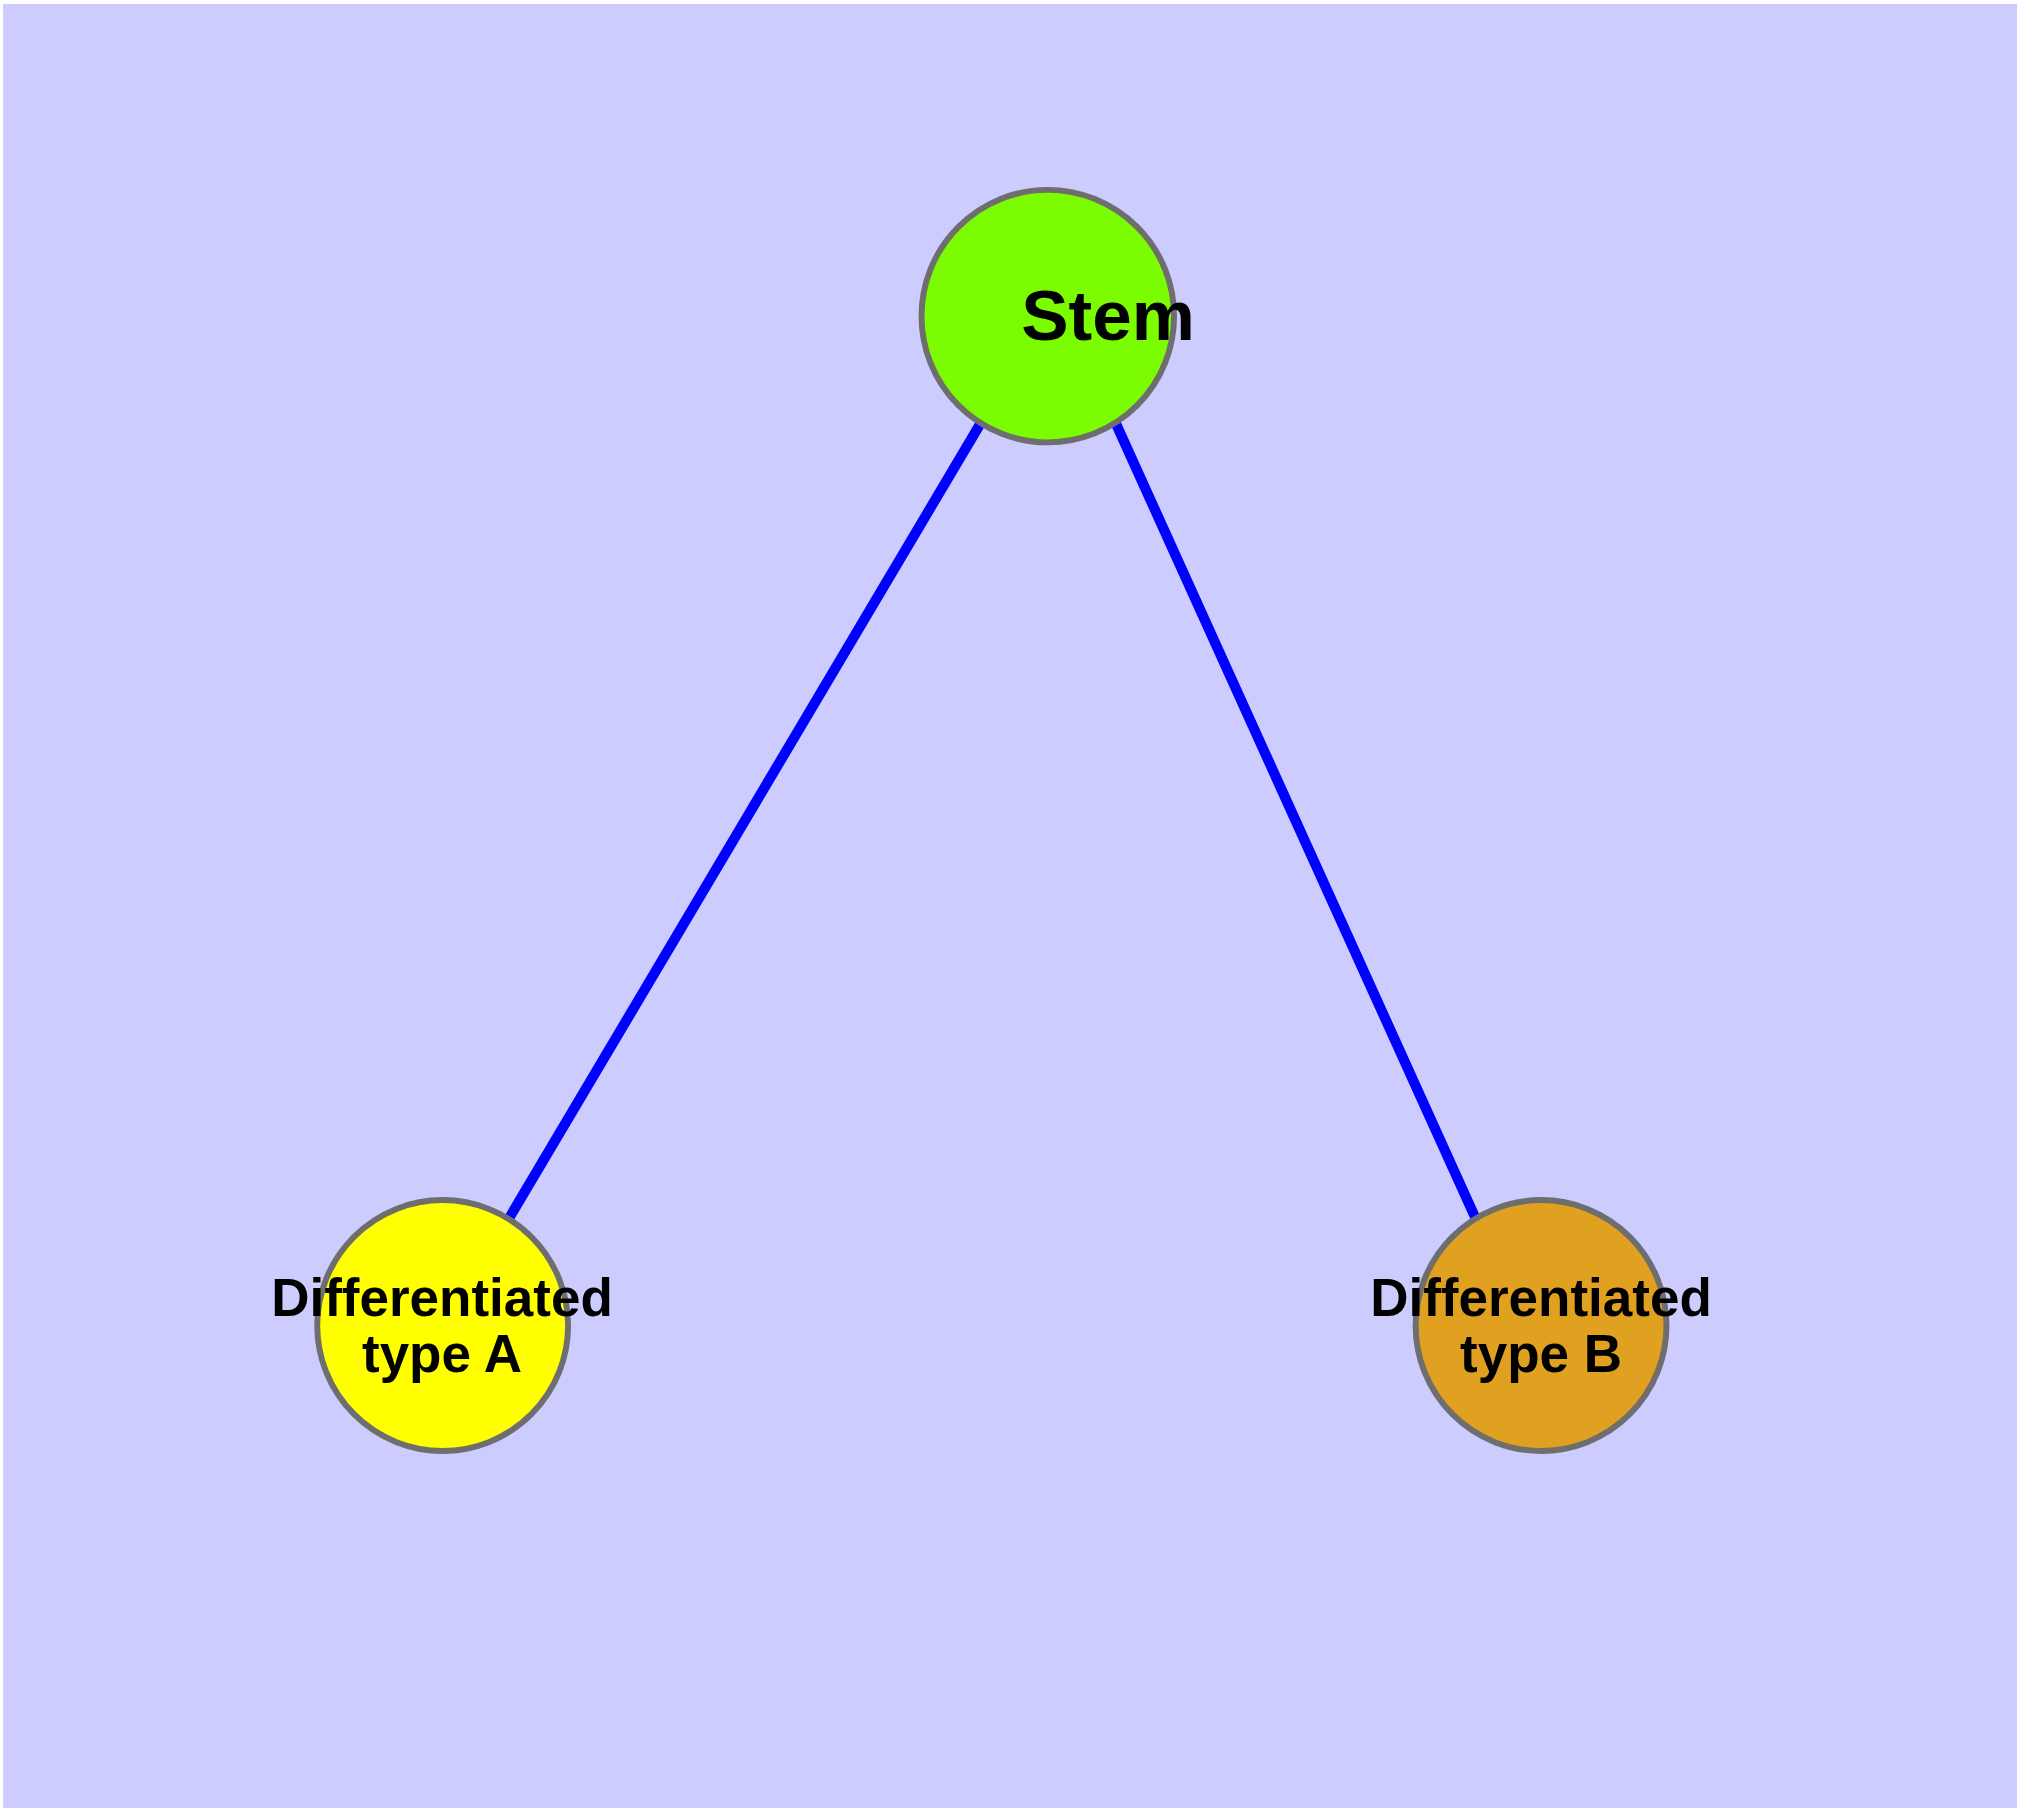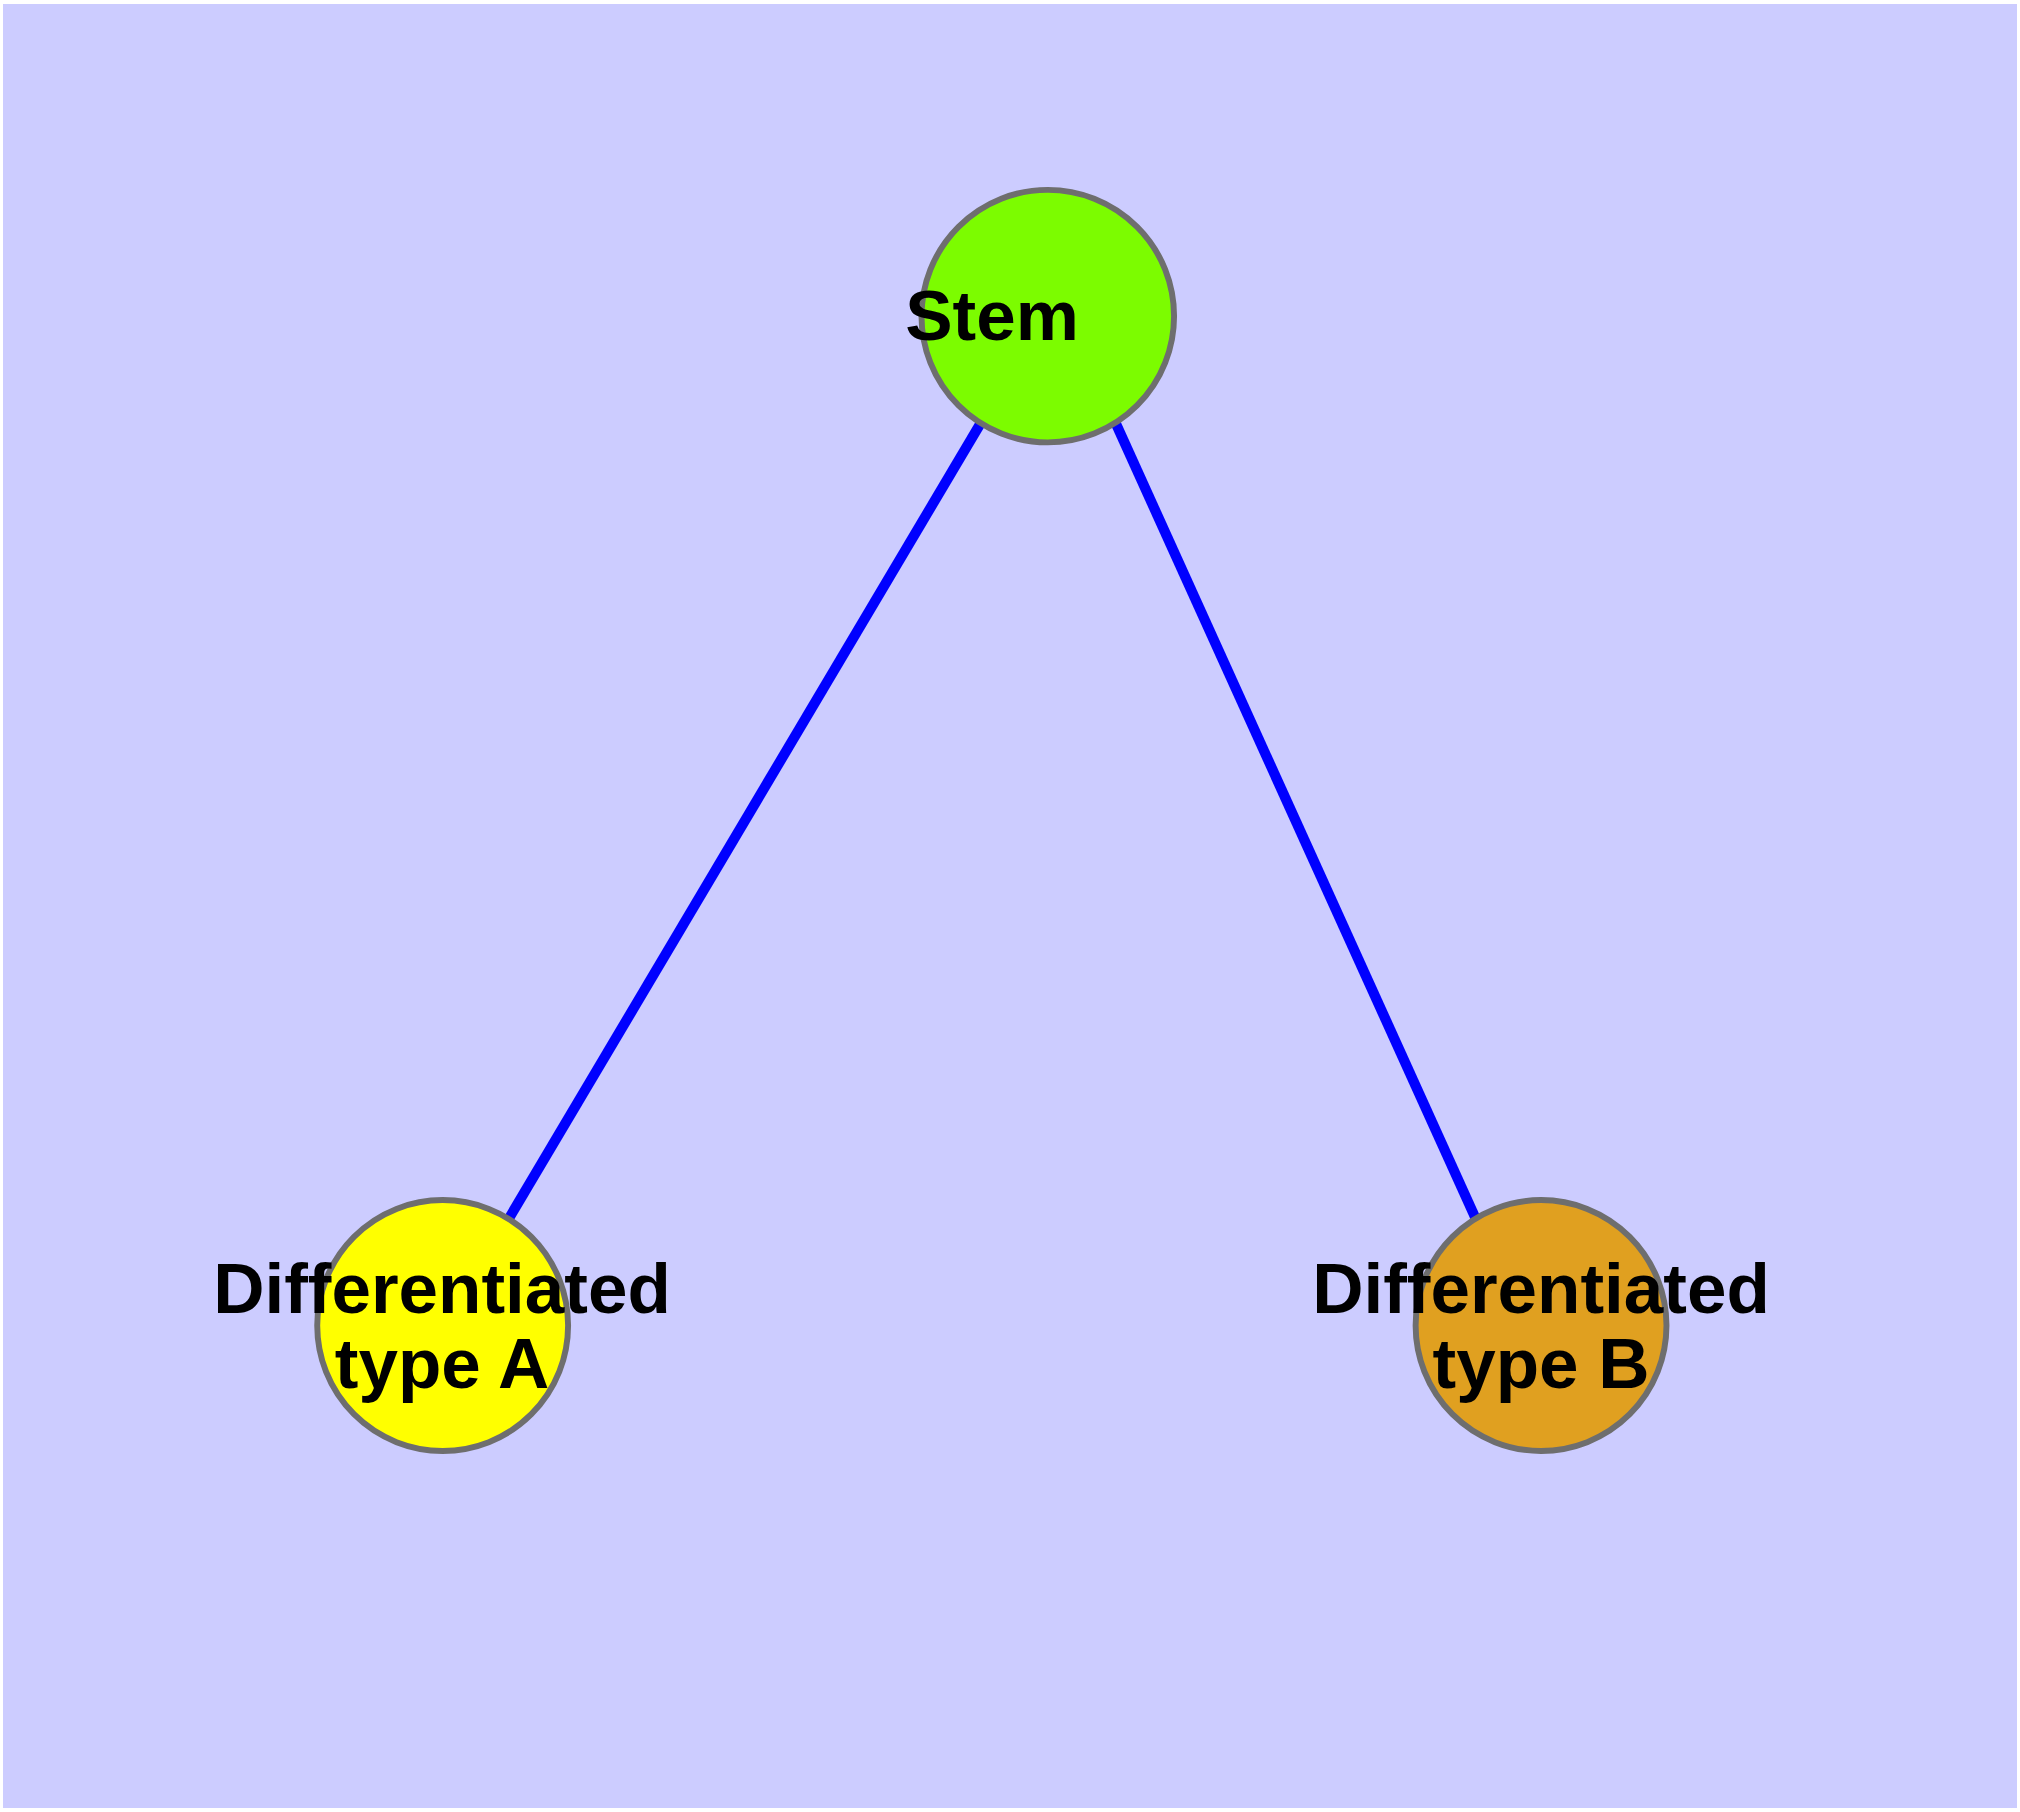--- a/index.html
+++ b/index.html
@@ -38,21 +38,21 @@
     font-weight: bold;
     line-height: 1.06;
     white-space: pre;
     pointer-events: none;
     transform: translate(-50%, -50%);
   }
   .label-stem {
     font-size: 71px;
   }
   .label-leaf {
-    font-size: 71px;
+    font-size: 53px;
   }
 </style>
 </head>
 <body>
 
 <div id="canvas">
 
   <div id="plot-area"></div>
 
   <svg id="graph-svg" viewBox="0 0 2384 2138" xmlns="http://www.w3.org/2000/svg">
@@ -62,21 +62,21 @@
       <line x1="1316" y1="499" x2="1741" y2="1438" stroke="#0000ff" stroke-width="12" stroke-linecap="butt"></line>
     </g>
 
     <g>
       <circle cx="1236" cy="373" r="149" fill="#7cfc00" stroke="#6e6e6e" stroke-width="7"></circle>
       <circle cx="522" cy="1564" r="148" fill="#ffff00" stroke="#6e6e6e" stroke-width="7"></circle>
       <circle cx="1818" cy="1564" r="148" fill="#e0a020" stroke="#6e6e6e" stroke-width="7"></circle>
     </g>
   </svg>
 
-  <div class="node-label label-stem" style="left:992px; top:316px;">Stem</div>
+  <div class="node-label label-stem" style="left:1108px; top:316px;">Stem</div>
 
   <div class="node-label label-leaf" style="left:442px; top:1326px;">Differentiated
 type A</div>
 
   <div class="node-label label-leaf" style="left:1541px; top:1326px;">Differentiated
 type B</div>
 
 </div>
 
 

